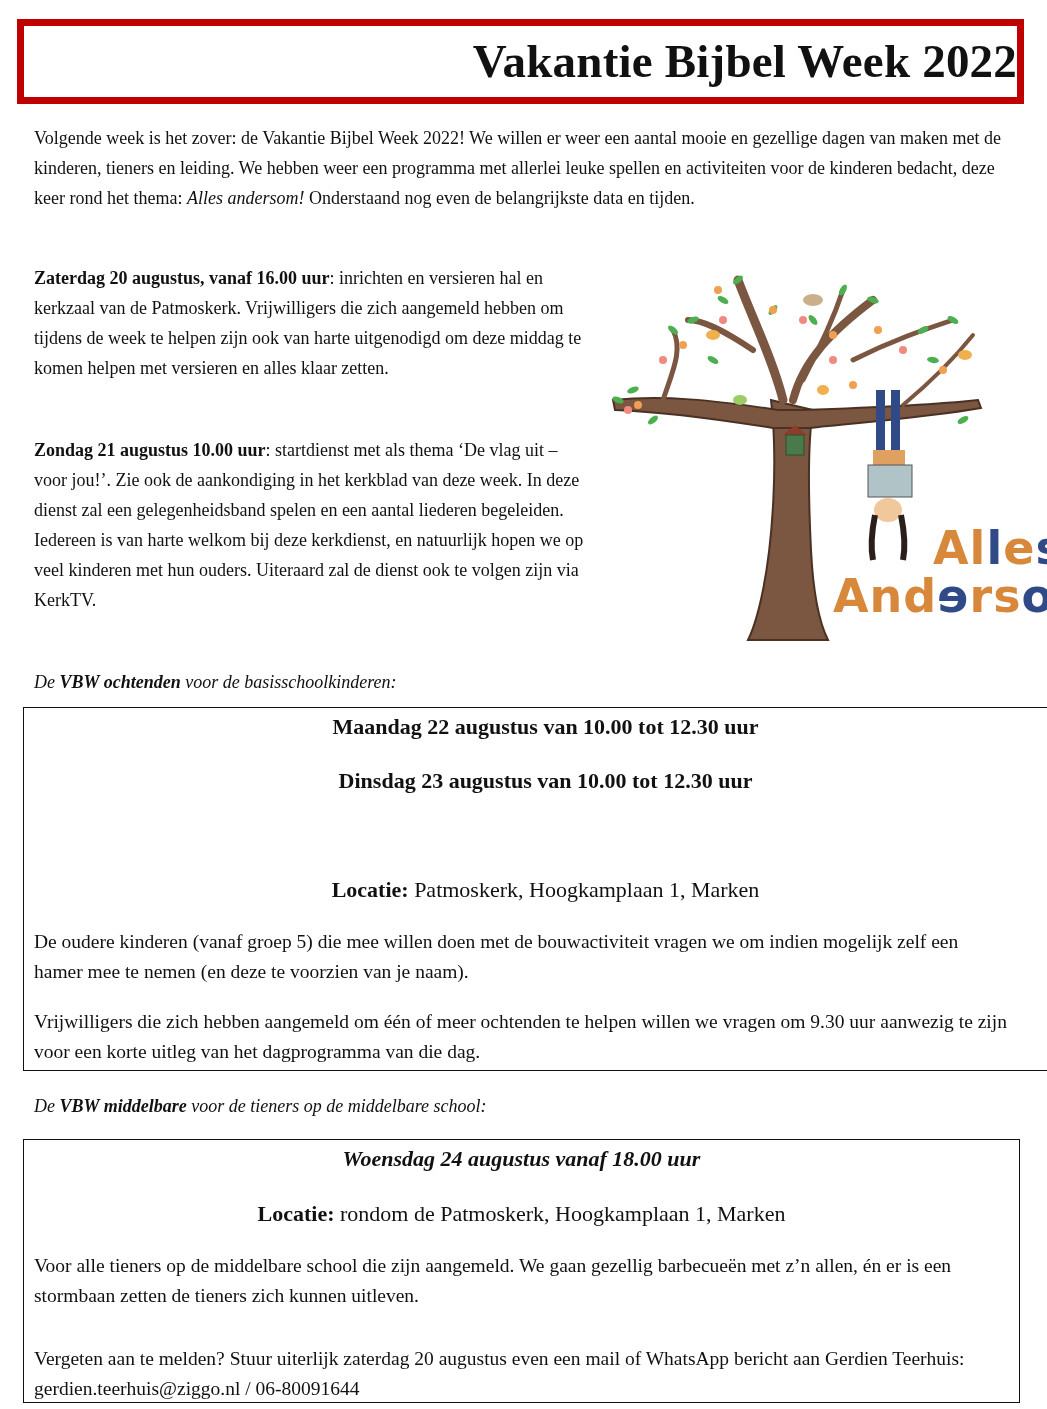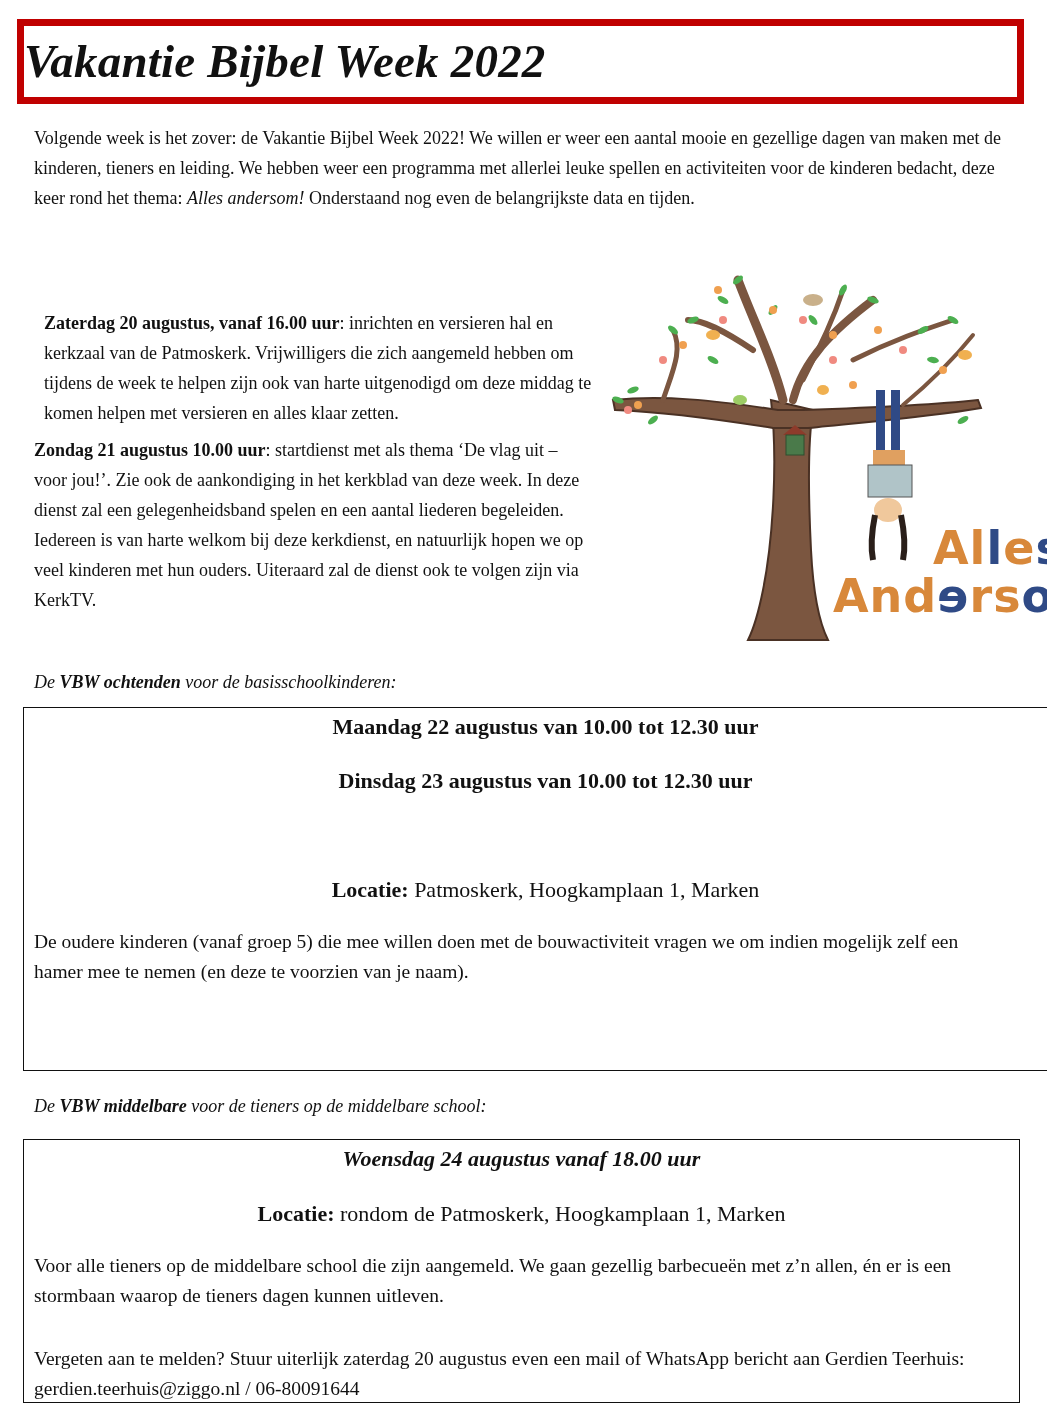--- a/index.html
+++ b/index.html
@@ -4,32 +4,32 @@
 <style>
   html, body { margin:0; padding:0; background:#ffffff; }
   body {
     width:1047px; height:1409px; position:relative; overflow:hidden;
     font-family:"Liberation Serif", "DejaVu Serif", serif;
     color:#111;
   }
   .title-box {
     position:absolute; left:17px; top:19px; width:993px; height:71px;
     border:7px solid #c00000;
-    display:flex; align-items:center; justify-content:flex-start;font-style:italic;
+    display:flex; align-items:center; justify-content:flex-end;
   }
   .title-box h1 {
     margin:0; font-size:47px; font-weight:bold; letter-spacing:0.2px;
     font-family:"Liberation Serif", serif; line-height:1;
     transform:scaleX(1.0);
   }
   .p {
     position:absolute; font-size:18px; line-height:30px; margin:0;
   }
   .intro { left:34px; top:123px; width:985px; }
-  .sat { left:44px; top:263px; width:560px;margin-top:45px; }
+  .sat { left:34px; top:263px; width:560px; }
   .sun { left:34px; top:435px; width:560px; }
   .lead1 { left:34px; top:667px; width:800px; font-style:italic; }
   .lead2 { left:34px; top:1091px; width:900px; font-style:italic; }
   .illustration {
     position:absolute; left:603px; top:260px; width:440px; height:385px;
   }
   .box {
     position:absolute; border:1.5px solid #111; background:#fff;
   }
   .box1 { left:23px; top:707px; width:995px; height:362px;padding-left:48px; }
@@ -134,22 +134,23 @@
   </div>
 </div>
 
 <p class="p lead1"><span>De </span><b>VBW ochtenden</b><span> voor de basisschoolkinderen:</span></p>
 
 <div class="box box1">
   <div class="center-line" style="top:4px;"><b>Maandag 22 augustus van 10.00 tot 12.30 uur</b></div>
   <div class="center-line" style="top:58px;"><b>Dinsdag 23 augustus van 10.00 tot 12.30 uur</b></div>
   <div class="center-line" style="top:167px;"><b>Locatie:</b><span> Patmoskerk, Hoogkamplaan 1, Marken</span></div>
   <p class="box-p" style="top:219px;font-family:Liberation Serif, serif;">De oudere kinderen (vanaf groep 5) die mee willen doen met de bouwactiviteit vragen we om indien mogelijk zelf een hamer mee te nemen (en deze te voorzien van je naam).</p>
+  <p class="box-p" style="top:299px;">Vrijwilligers die zich hebben aangemeld om één of meer ochtenden te helpen willen we vragen om 9.30 uur aanwezig te zijn voor een korte uitleg van het dagprogramma van die dag.</p>
 </div>
 
 <p class="p lead2"><span>De </span><b>VBW middelbare</b><span> voor de tieners op de middelbare school:</span></p>
 
 <div class="box box2">
   <div class="center-line" style="top:4px;font-style:italic;"><b>Woensdag 24 augustus vanaf 18.00 uur</b></div>
   <div class="center-line" style="top:59px;"><b>Locatie:</b><span> rondom de Patmoskerk, Hoogkamplaan 1, Marken</span></div>
-  <p class="box-p" style="top:111px;">Voor alle tieners op de middelbare school die zijn aangemeld. We gaan gezellig barbecueën met z’n allen, én er is een stormbaan waarop de tieners dagen kunnen uitleven.</p>
+  <p class="box-p" style="top:111px;">Voor alle tieners op de middelbare school die zijn aangemeld. We gaan gezellig barbecueën met z’n allen, én er is een stormbaan zetten de tieners zich kunnen uitleven.</p>
   <p class="box-p" style="top:204px;"><span>Vergeten aan te melden? Stuur uiterlijk zaterdag 20 augustus even een mail of WhatsApp bericht aan Gerdien Teerhuis: </span><span>gerdien.teerhuis@ziggo.nl</span><span> / </span><span>06-80091644</span></p>
 </div>
 
 </body></html>

